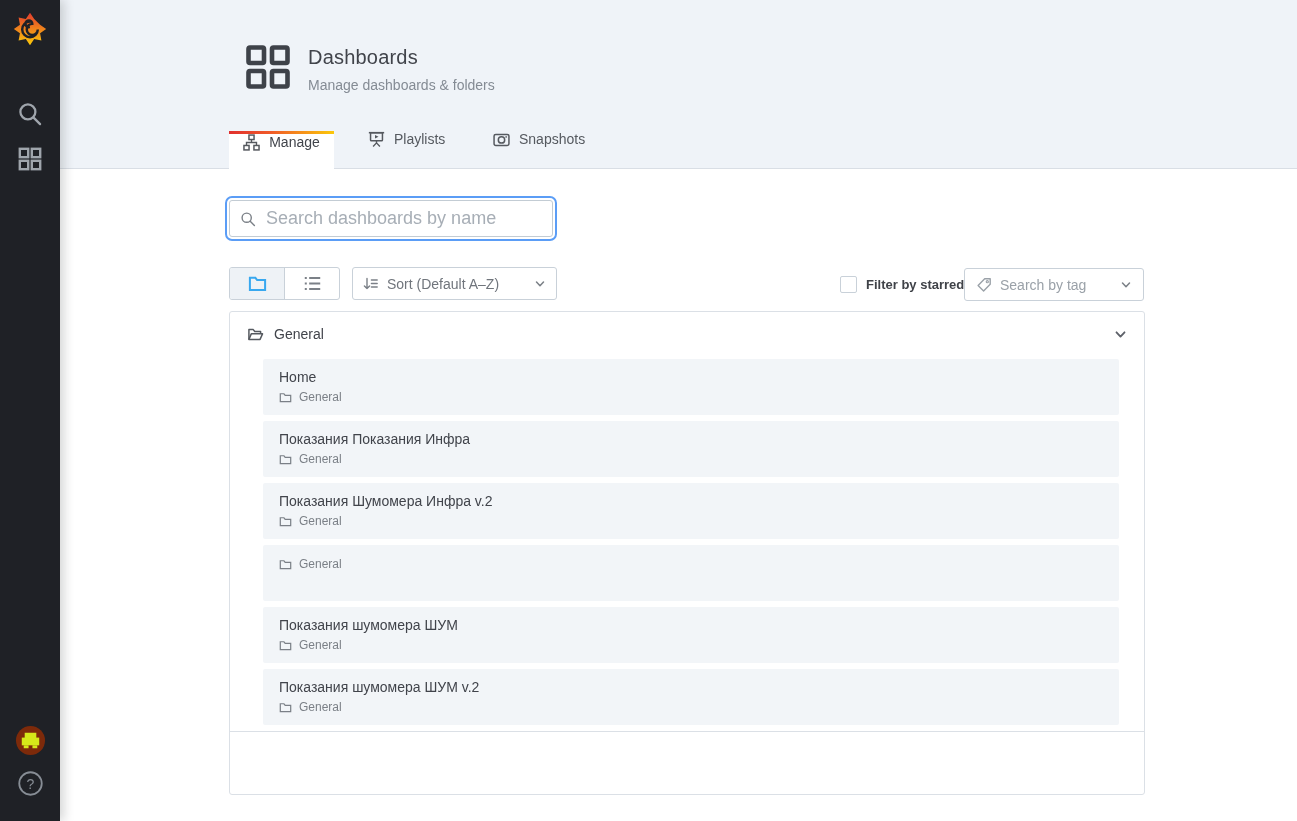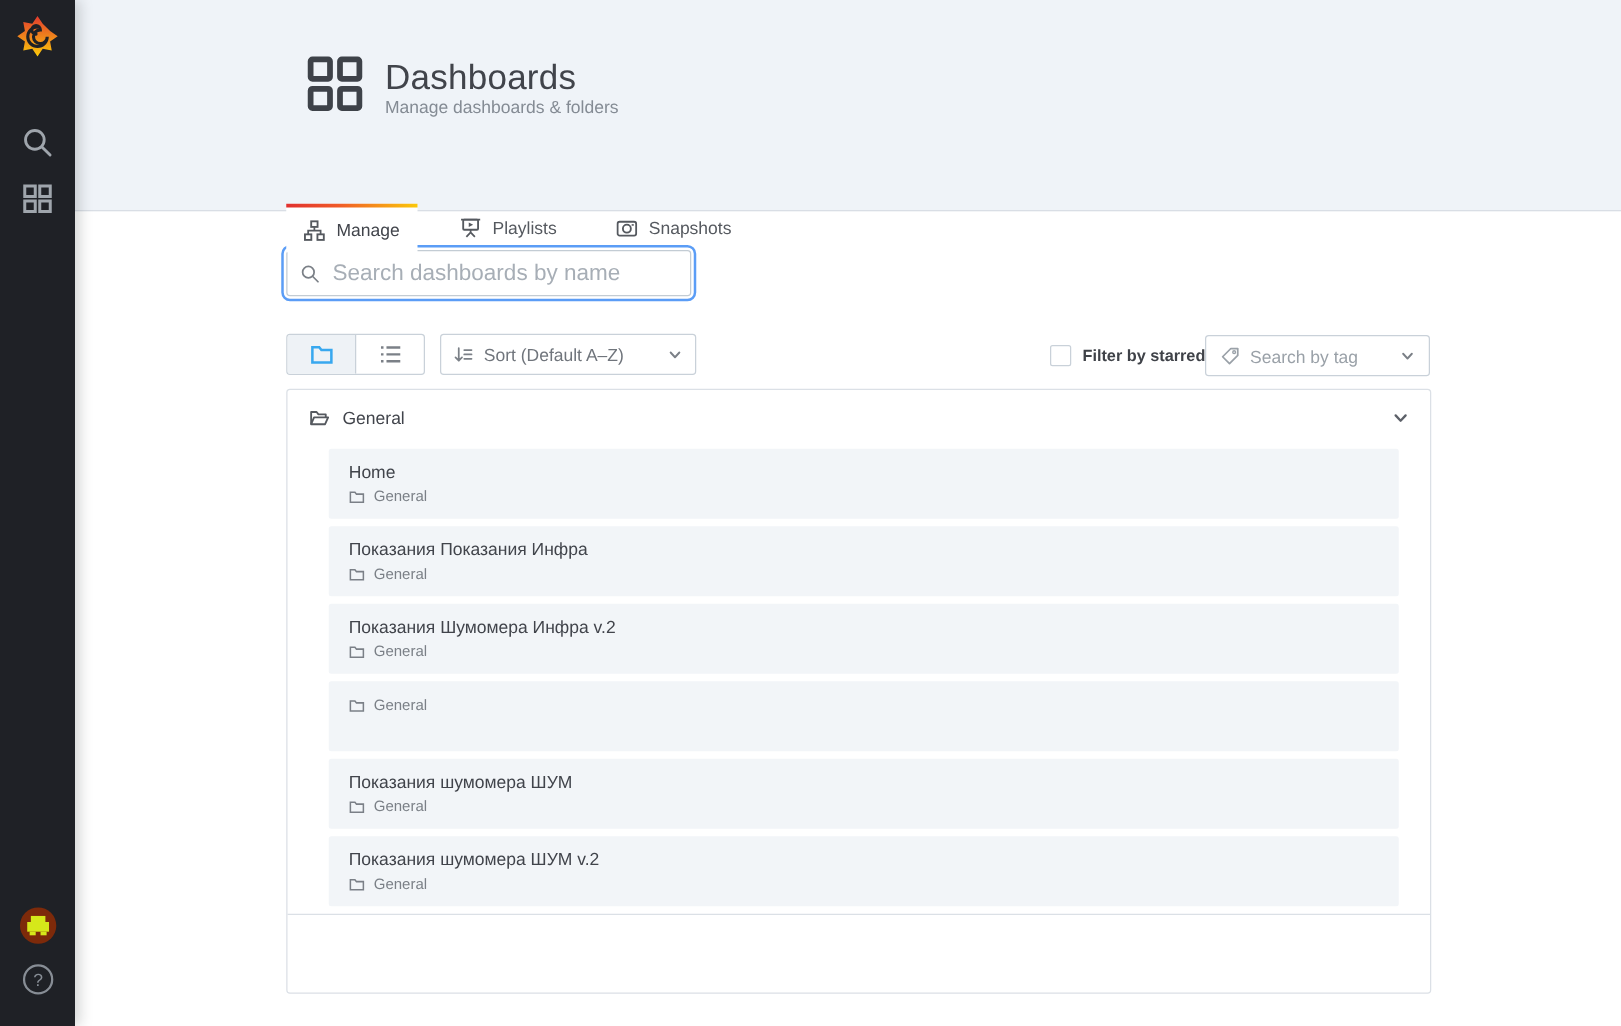--- a/index.html
+++ b/index.html
@@ -9,25 +9,25 @@
 
   
   .sidebar{left:0;top:0;width:60px;height:821px;background:#1f2126;z-index:5;
            box-shadow:4px 0 10px rgba(24,26,30,.18);}
   .side-btn{position:absolute;left:0;width:60px;display:flex;justify-content:center;align-items:center;cursor:pointer;}
   .side-btn svg{display:block;}
 
   
   .band{left:60px;top:0;width:1237px;height:169px;background:#eff3f8;border-bottom:1px solid #d9dee5;box-sizing:border-box;}
   .hdr-icon{left:245px;top:44px;}
-  .page-title{left:308px;top:46px;font-size:28px;color:#41444b;letter-spacing:.2px;}
+  .page-title{left:308px;top:46px;font-size:20px;color:#41444b;letter-spacing:.2px;}
   .page-subtitle{left:308px;top:77px;font-size:14px;color:#848b94;}
 
   
-  .tab{top:131px;height:38px;display:flex;align-items:center;gap:9px;font-size:14px;color:#55595f;cursor:pointer;box-sizing:border-box;z-index:6;margin-top:32px;}
+  .tab{top:131px;height:38px;display:flex;align-items:flex-start;gap:9px;font-size:14px;color:#55595f;cursor:pointer;box-sizing:border-box;z-index:6;}
   .tab svg{flex:none;}
   .tab-active{left:229px;width:105px;background:#fff;color:#41444b;justify-content:center;height:39px;
               border-top:3px solid transparent;
               border-image:linear-gradient(90deg,#e02f2f 0%,#f05a28 40%,#fbca0a 100%) 1;
               border-left:0;border-right:0;border-bottom:0;}
   .tab-playlists{left:352px;padding:0 16px;}
   .tab-snapshots{left:477px;padding:0 16px;}
 
   
   .search-box{left:229px;top:200px;width:324px;height:37px;background:#fff;border:1px solid #c3ccd4;border-radius:3px;

